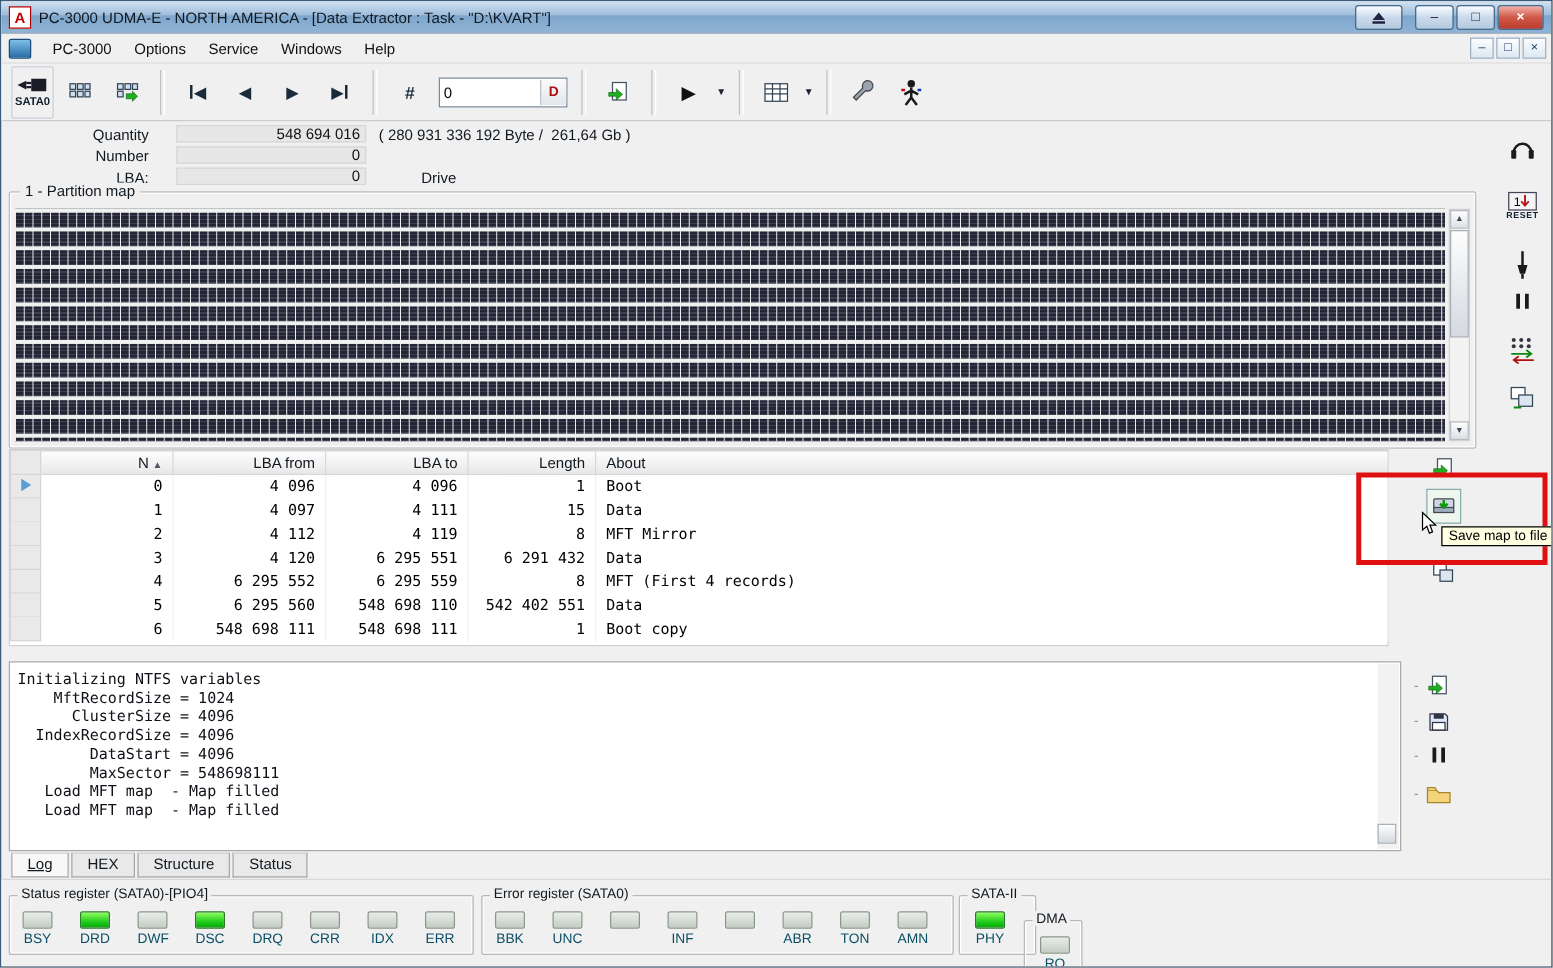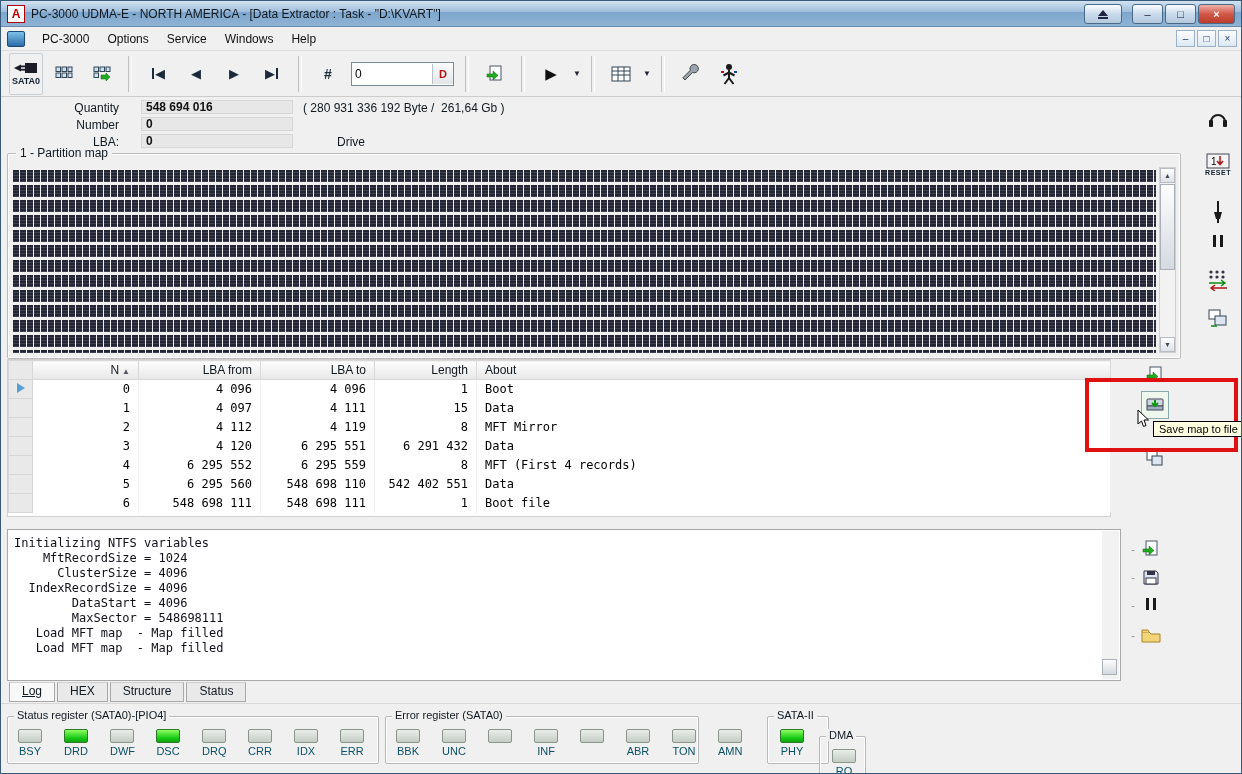--- a/index.html
+++ b/index.html
@@ -45,21 +45,21 @@
     font-size:11px;font-weight:bold;color:#b01010;display:flex;align-items:center;justify-content:center;cursor:default;}
   .ddbtn{width:14px;height:40px;display:flex;align-items:center;justify-content:center;font-size:8px;color:#223;cursor:default;}
   .hashtxt{font-size:14px;font-weight:bold;color:#203040;}
   .playtxt{font-size:15px;color:#101010;}
   .pbars i{display:inline-block;width:3px;height:12px;background:#1a1a1a;margin:0 2px;}
   
   .info{position:absolute;left:0;top:96px;width:100%;height:54px;}
   .ilabel{position:absolute;width:110px;text-align:right;color:#101820;}
   .ifield{position:absolute;background:#e7e7e7;border:1px solid #d6d6d6;height:14px;font-size:12px;
     padding:0 4px;box-sizing:border-box;line-height:13px;}
-  .ifield.num{font-weight:bold;}
+  .ifield.num{text-align:right;}
   .itext{position:absolute;color:#101820;white-space:pre;}
   
   .groupbox{position:absolute;border:1px solid #bcbcbc;border-radius:2px;box-shadow:inset 0 0 0 1px #fff;}
   .gb-legend{position:absolute;top:-8px;left:8px;background:#f0f0f0;padding:0 4px;font-size:12px;color:#101820;}
   #mapbox{left:6px;top:152px;width:1172px;height:204px;}
   .mapgrid{position:absolute;left:4px;top:13px;right:24px;bottom:5px;background-color:#232534;
     background-image:
       linear-gradient(to right,#f0f0f0 1px,transparent 1px),
       linear-gradient(to bottom,#f0f0f0 3px,transparent 3px),
       repeating-linear-gradient(0deg,rgba(200,205,230,0.16) 0 1px,transparent 1px 3px);
@@ -337,21 +337,21 @@
         <td class="num">548 698 110</td>
             <td class="num">542 402 551</td>
         <td>Data</td>
       </tr>
       <tr>
         <td class="gut"></td>
         <td class="num">6</td>
             <td class="num">548 698 111</td>
         <td class="num">548 698 111</td>
             <td class="num">1</td>
-        <td>Boot file</td>
+        <td>Boot copy</td>
       </tr>
     </tbody>
       </table>
   </div>
 
   <div id="table-side">
     <div class="iconbtn" style="position:absolute;left:22px;top:2px;">
       <svg width="20" height="20">
         <rect x="5" y="2" width="11" height="14" fill="#fff" stroke="#456"></rect>
         <path d="M2 13 h6 v-3 l5 4.5 -5 4.5 v-3 h-6 z" fill="#1faf1f" stroke="#0a600a" stroke-width="0.5" transform="translate(0,-3)"></path>
@@ -469,21 +469,21 @@
         <div class="led-unit">
             <div class="lamp"></div>
             <div class="led-label">IDX</div>
           </div>
         <div class="led-unit">
             <div class="lamp"></div>
             <div class="led-label">ERR</div>
           </div>
       </div>
     </div>
-    <div class="sgroup" style="left:384px;width:314px;">
+    <div class="sgroup" style="left:384px;width:378px;">
       <span class="sg-legend">Error register (SATA0)</span>
       <div class="ledrow">
         <div class="led-unit">
             <div class="lamp"></div>
             <div class="led-label">BBK</div>
           </div>
         <div class="led-unit">
             <div class="lamp"></div>
             <div class="led-label">UNC</div>
           </div>

